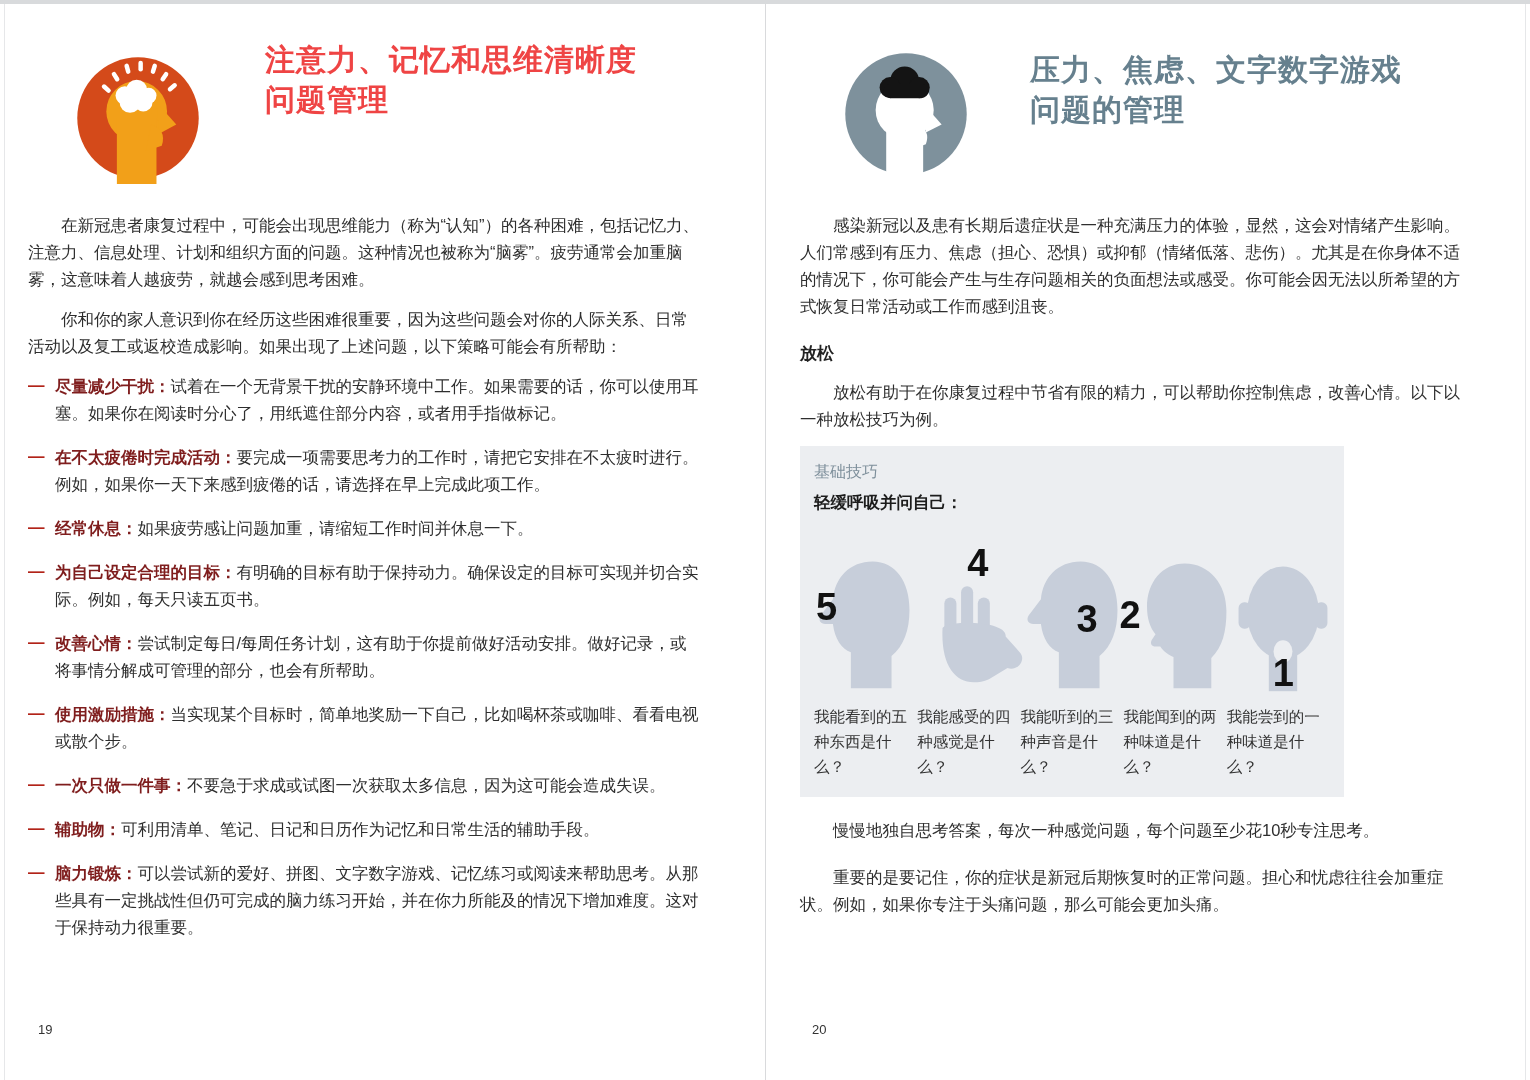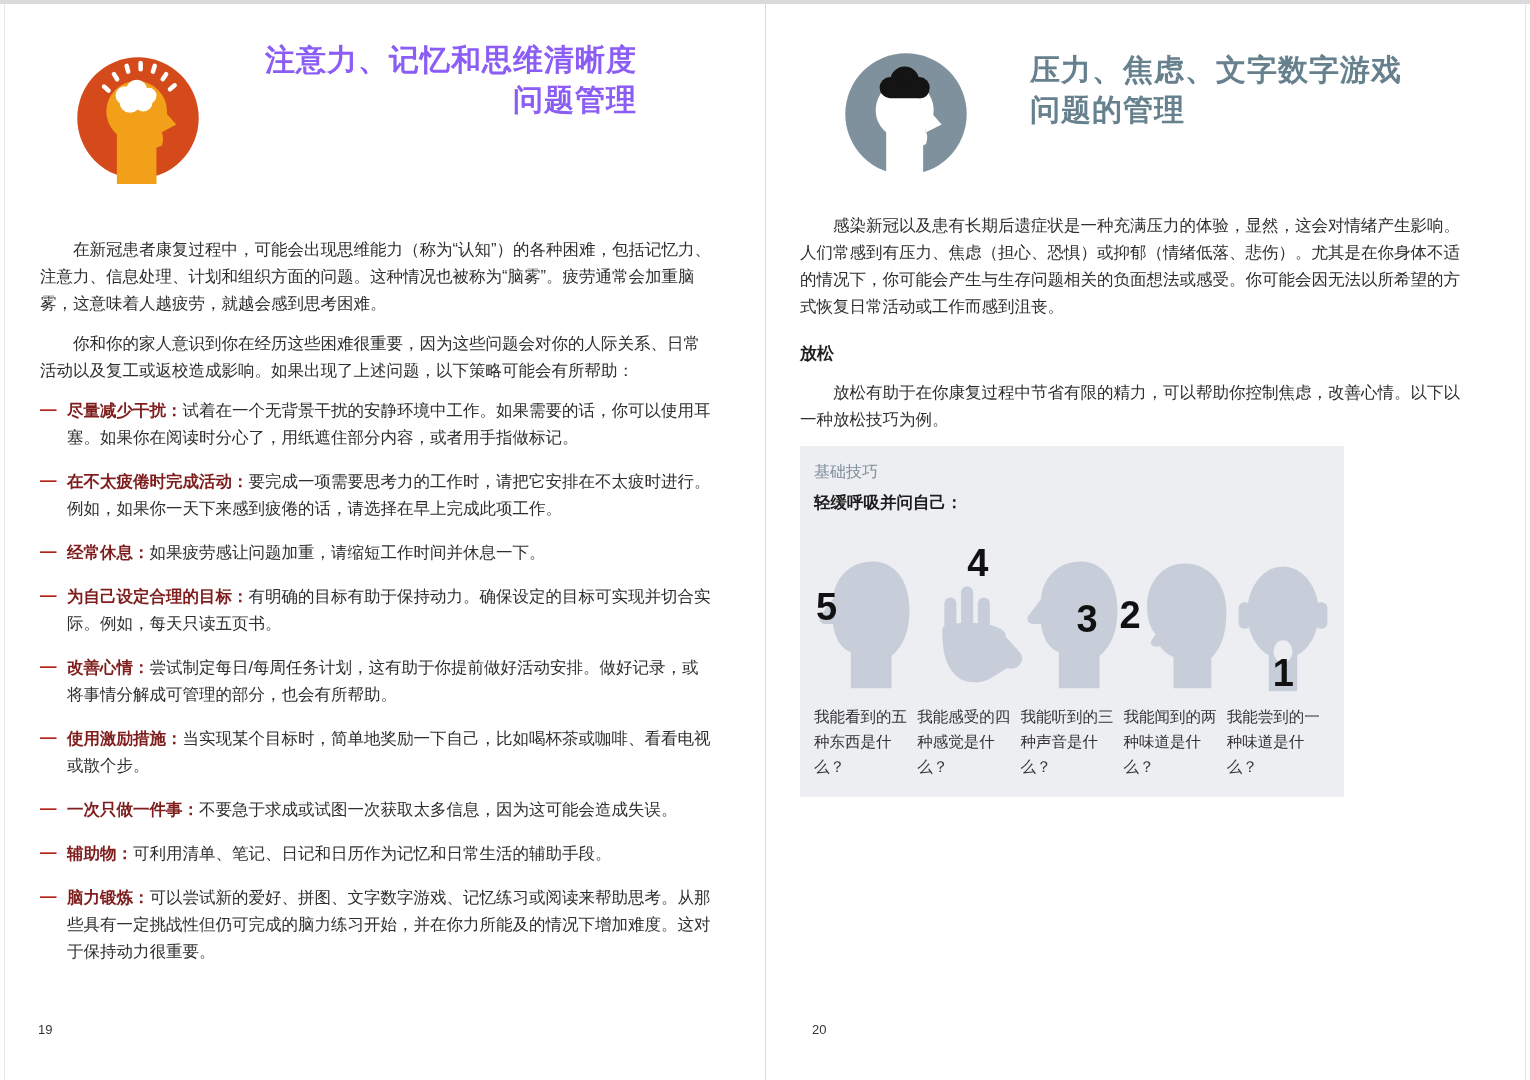--- a/index.html
+++ b/index.html
@@ -14,26 +14,26 @@
   .edge-right{position:absolute;left:1525px;top:4px;bottom:0;width:1px;background:#e6e7e9;}
   .page-divider{position:absolute;left:765px;top:4px;bottom:0;width:1px;background:#d9dadc;}
 
   
   .chapter-icon{position:absolute;width:132px;height:132px;}
   .icon-left{left:72px;top:52px;}
   .icon-right{left:840px;top:48px;}
 
   
   .chapter-title{position:absolute;font-weight:700;font-size:30px;line-height:40px;letter-spacing:1px;}
-  .title-left{left:265px;top:40px;color:#8b5cf6;text-align:right;}
+  .title-left{left:265px;top:40px;color:#ef4444;}
   .title-right{left:1030px;top:50px;color:#66808e;}
 
   
   .page-content{position:absolute;width:672px;font-size:16.5px;line-height:27px;}
-  .content-left{left:40px;top:212px;margin-top:24px;}
+  .content-left{left:28px;top:212px;}
   .content-right{left:800px;top:212px;}
   .page-content p.para{margin:0 0 13px 0;text-indent:2em;}
   b{color:#7f1d1d;}
 
   
   ul.strategy-list{list-style:none;margin:6px 0 0 0;padding:0;}
   ul.strategy-list li{position:relative;padding-left:27px;margin-bottom:17px;}
   .dash{position:absolute;left:0;top:-1px;color:#b22318;font-weight:700;}
 
   
@@ -245,15 +245,19 @@
             </g>
             <ellipse cx="55" cy="98" rx="10" ry="12" fill="#eceef1"></ellipse>
           </svg>
         </div>
         <div class="step-caption">我能尝到的一种味道是什么？</div>
       </div>
 
     </div>
   </div>
 
+  <div class="closing">
+    <p class="para">慢慢地独自思考答案，每次一种感觉问题，每个问题至少花10秒专注思考。</p>
+    <p class="para">重要的是要记住，你的症状是新冠后期恢复时的正常问题。担心和忧虑往往会加重症状。例如，如果你专注于头痛问题，那么可能会更加头痛。</p>
+  </div>
 </div>
 
 <div class="page-number pn-right">20</div>
 
 </body></html>

